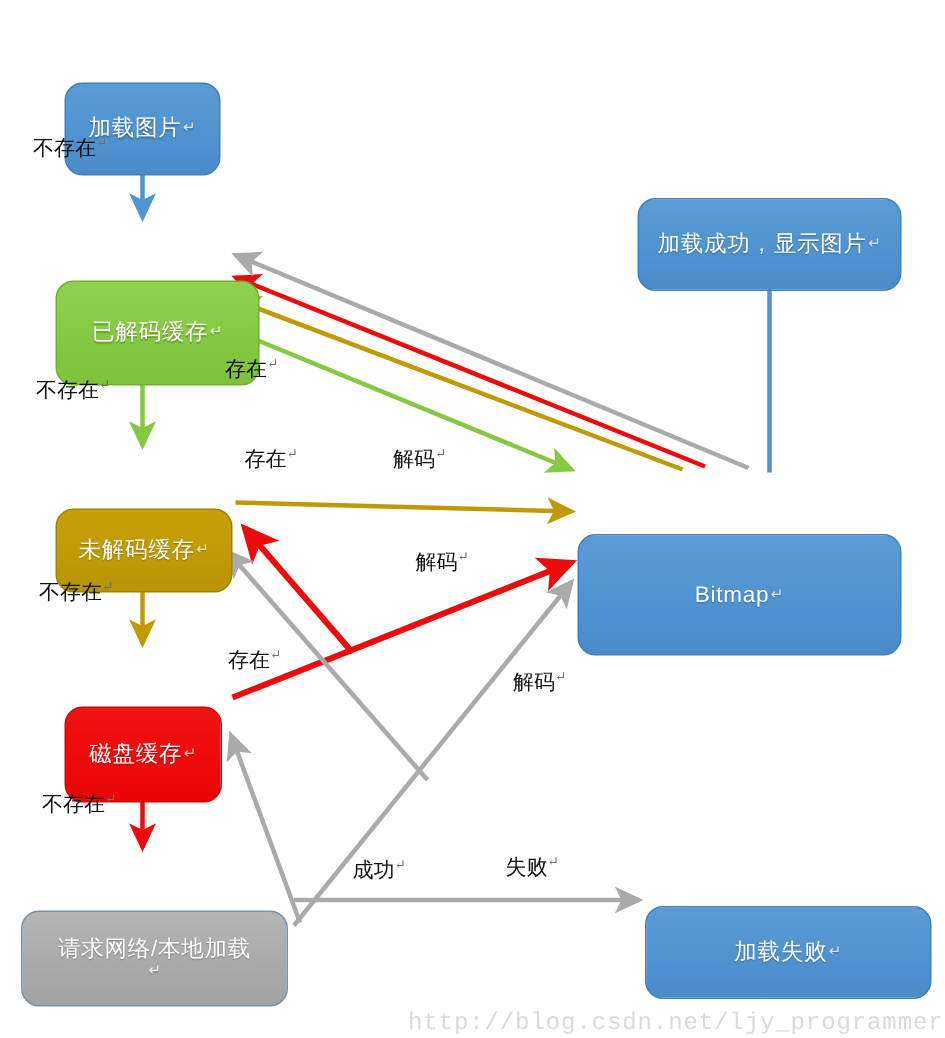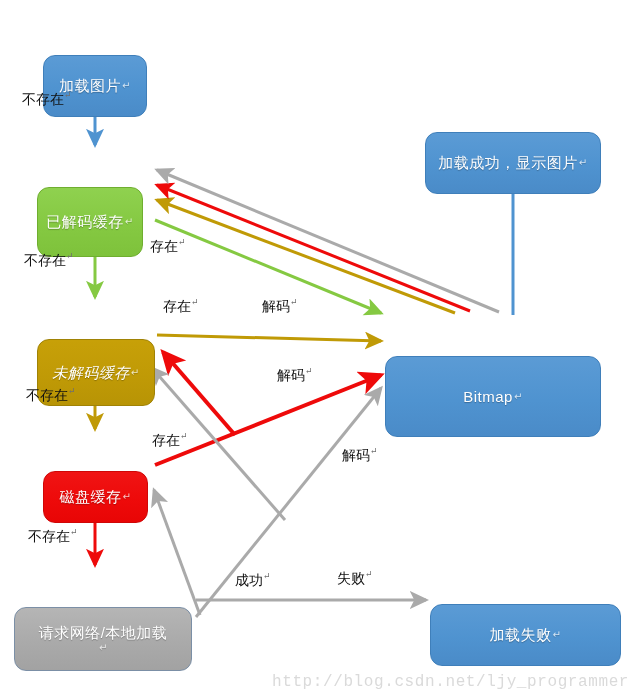--- a/index.html
+++ b/index.html
@@ -144,31 +144,31 @@
     <line x1="513" y1="315" x2="513" y2="158" stroke="#4f93d0" stroke-width="3" marker-end="url(#ah-blue)"></line>
 
     <line x1="196" y1="600" x2="426" y2="600" stroke="#aaaaaa" stroke-width="3" marker-end="url(#ah-gray)"></line>
   </svg>
 
   <div class="node blue" style="left:43px; top:16px; width:104px; height:62px;">
     <span>加载图片</span>
       <span class="pilcrow">↵</span>
   </div>
 
-  <div class="node green" style="left:37px; top:148px; width:106px; height:70px;">
+  <div class="node green" style="left:37px; top:148px; width:136px; height:70px;">
     <span>已解码缓存</span>
       <span class="pilcrow">↵</span>
   </div>
 
-  <div class="node gold" style="left:37px; top:300px; width:118px; height:67px;font-style:italic;">
+  <div class="node gold" style="left:37px; top:300px; width:118px; height:56px;">
     <span>未解码缓存</span>
       <span class="pilcrow">↵</span>
   </div>
 
-  <div class="node red" style="left:43px; top:432px; width:105px; height:52px;">
+  <div class="node red" style="left:43px; top:432px; width:105px; height:64px;">
     <span>磁盘缓存</span>
       <span class="pilcrow">↵</span>
   </div>
 
   <div class="node gray" style="left:14px; top:568px; width:178px; height:64px;">
     <span>请求网络/本地加载</span>
       <span class="pilcrow">↵</span>
   </div>
 
   <div class="node blue" style="left:385px; top:317px; width:216px; height:81px;">

